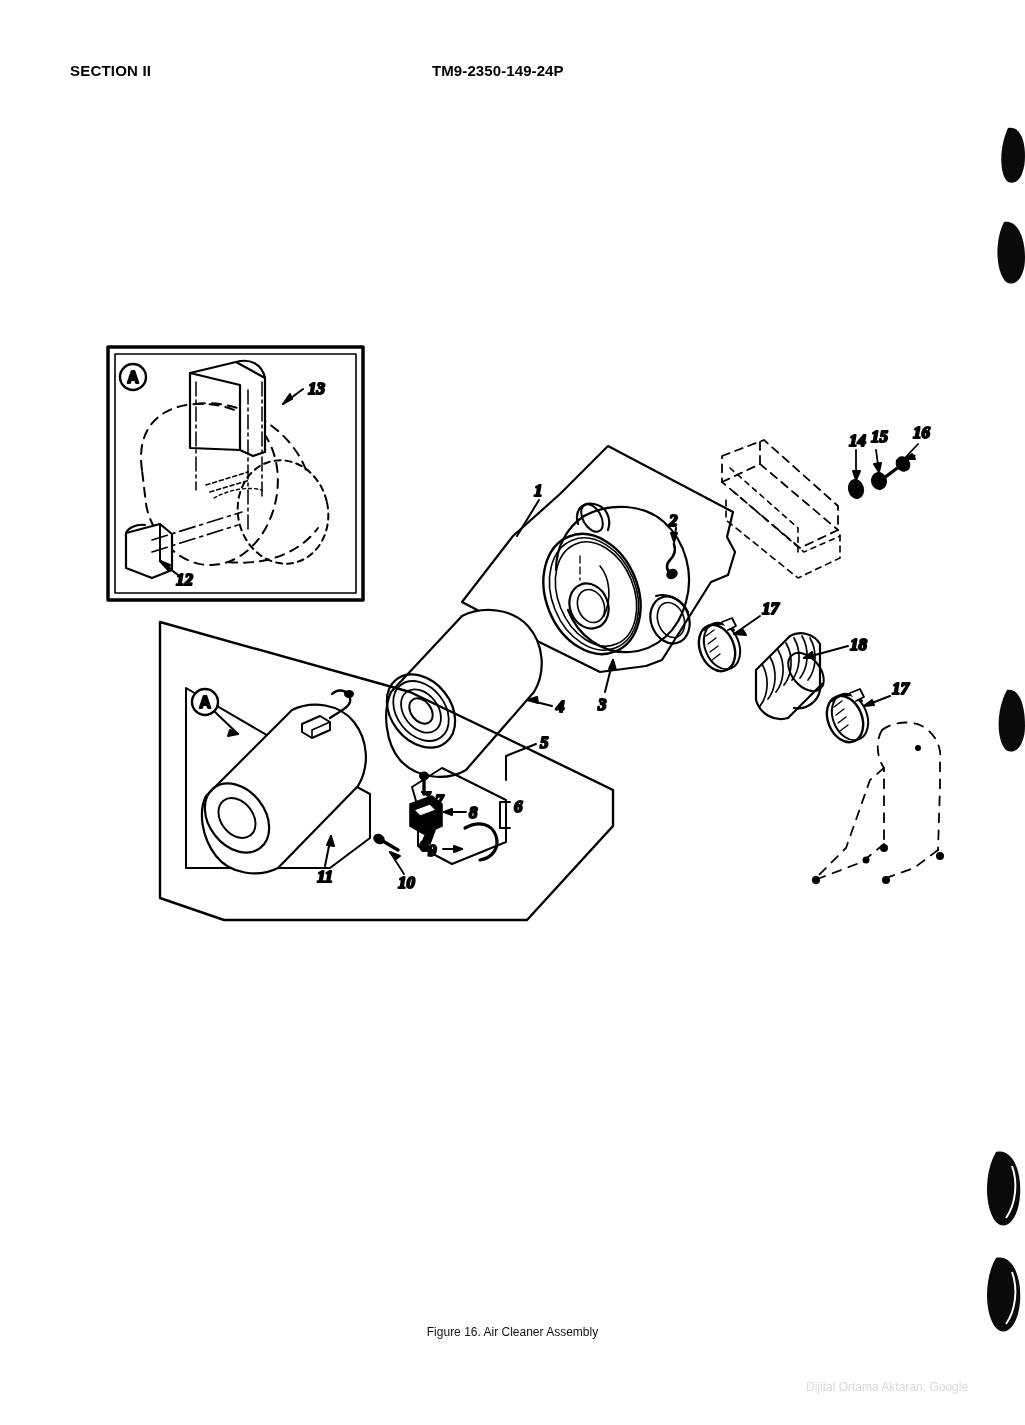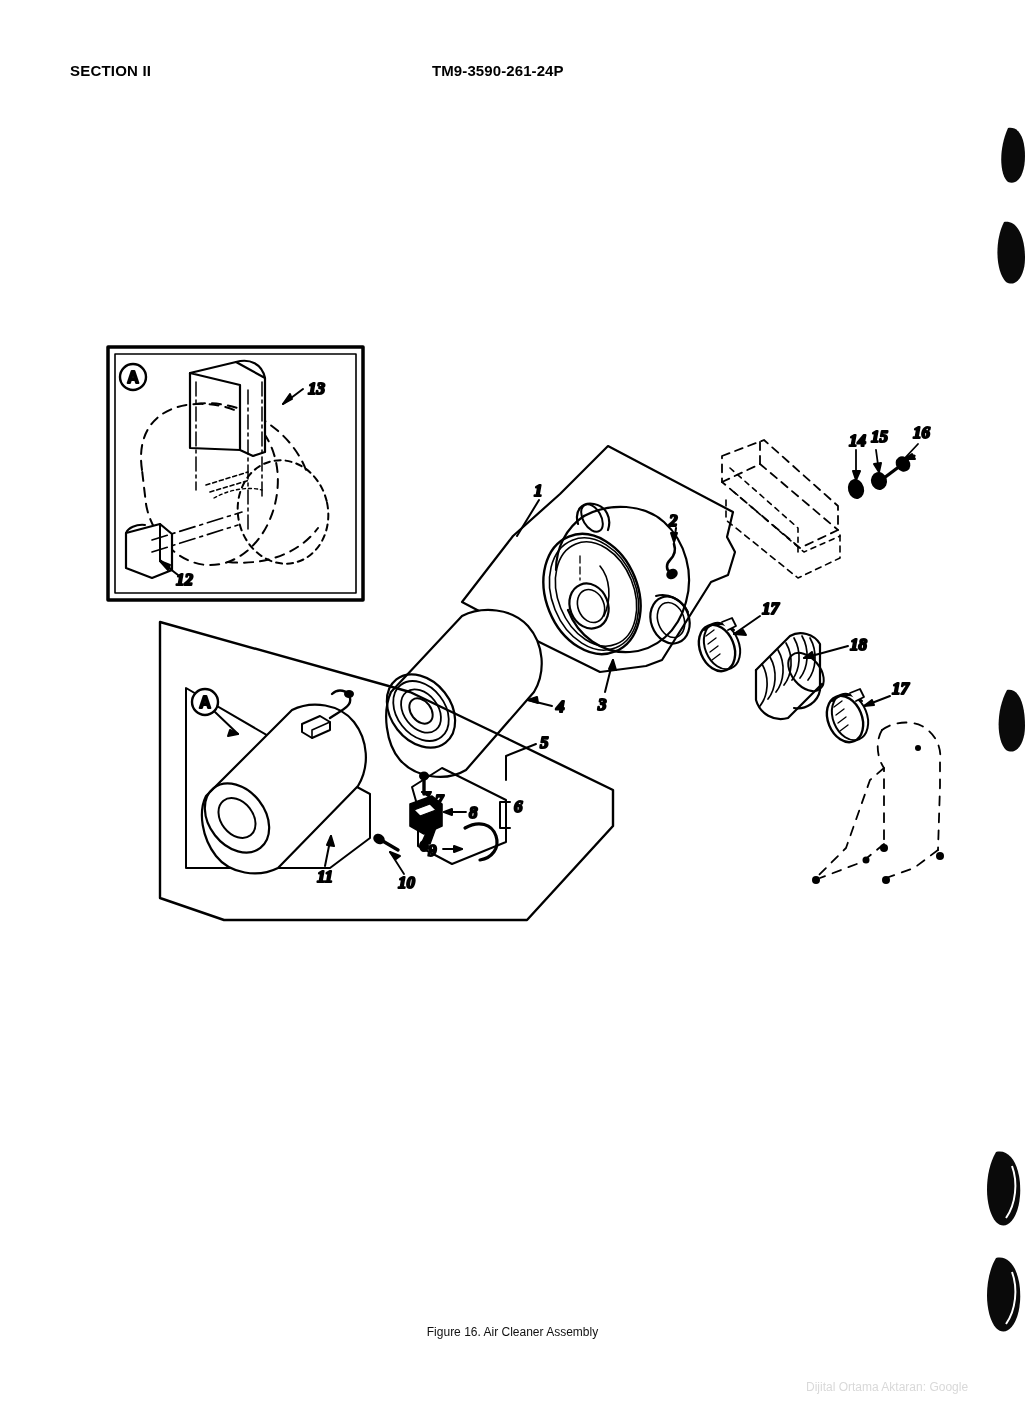--- a/index.html
+++ b/index.html
@@ -75,21 +75,21 @@
     font-weight: bold;
     fill: #000;
   }
 </style>
 </head>
 <body>
 
 <div class="page">
 
   <div class="hdr-left">SECTION II</div>
-  <div class="hdr-center">TM9-3590-261-24P</div>
+  <div class="hdr-center">TM9-2350-149-24P</div>
 
   <div class="figure-area">
     <svg class="drawing" viewBox="0 0 1025 1425" xmlns="http://www.w3.org/2000/svg">
       <g fill="none" stroke="#000" stroke-width="2" stroke-linecap="round" stroke-linejoin="round">
 
         <g>
           <rect x="108" y="347" width="255" height="253" fill="#fff" stroke="#000" stroke-width="3.5"></rect>
           <rect x="115" y="354" width="241" height="239" fill="#fff" stroke="#000" stroke-width="1.6"></rect>
 
           <circle cx="133" cy="377" r="13" stroke="#000" stroke-width="2.4" fill="#fff"></circle>

